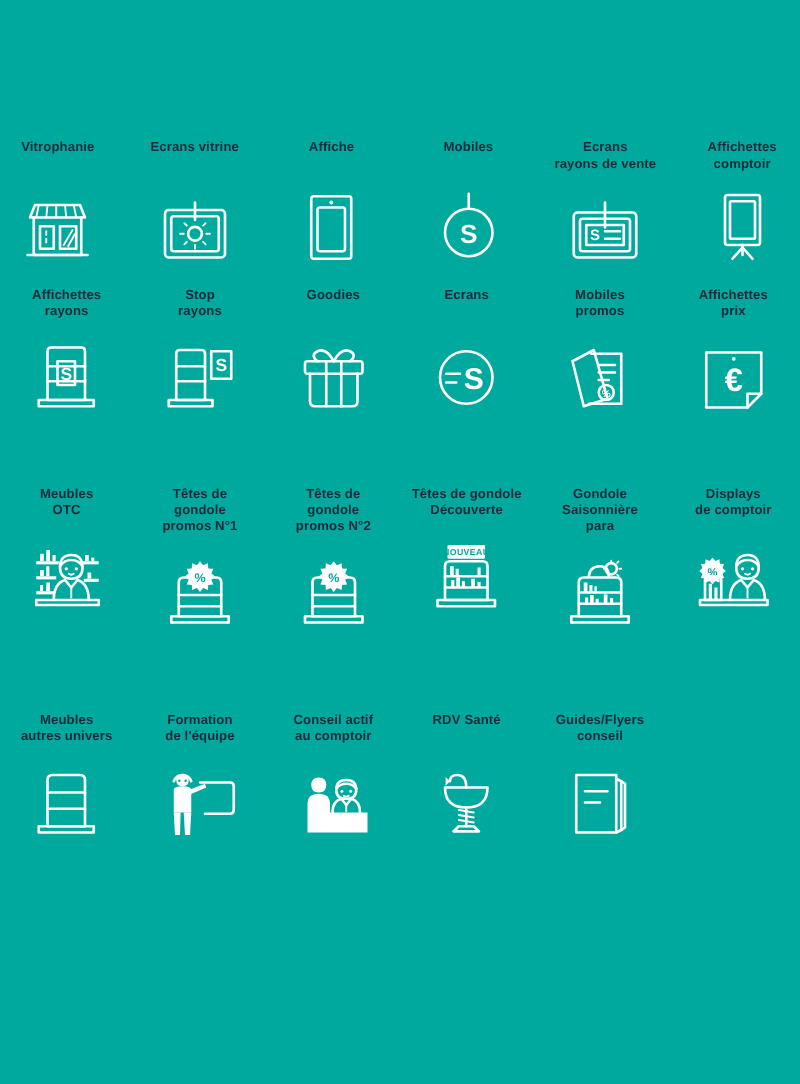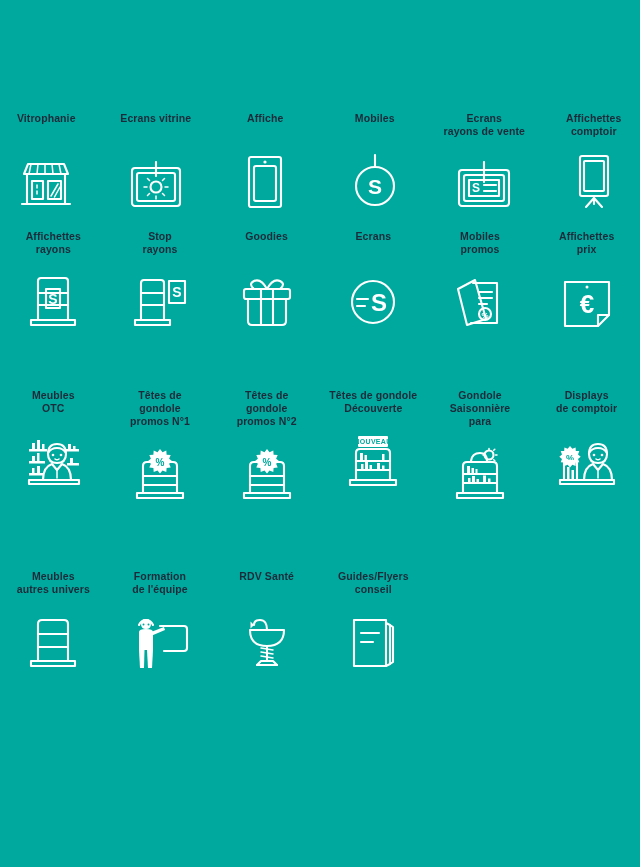--- a/index.html
+++ b/index.html
@@ -414,20 +414,38 @@
           <circle cx="13.5" cy="6.5" r="1" fill="#00a99d"></circle>
           <circle cx="18.5" cy="6.5" r="1" fill="#00a99d"></circle>
           <path class="stf" d="M9 14 Q9 11 16 11 Q23 11 23 14 L23 32 L9 32 Z"></path>
           <path class="stf" d="M9 32 L14.5 32 L14 50 L10 50 Z"></path>
           <path class="stf" d="M17 32 L23 32 L22 50 L18 50 Z"></path>
           <path class="stf" d="M21 14 L34 9 L35 12 L22 17.5 Z"></path>
         </svg>
       </div>
     </div>
 
+    <div class="cell">
+      <div class="cell-label">Conseil actif
+au comptoir</div>
+      <div class="icon-wrap">
+        <svg width="62" height="52" viewBox="0 0 62 52">
+          <path class="stf" d="M13 10 Q13 4 19 4 Q25 4 25 10 Q25 16 19 16 Q13 16 13 10 Z"></path>
+          <path class="stf" d="M10 25 Q10 17 19 17 Q28 17 28 25 L28 48 L10 48 Z"></path>
+          <path class="st" d="M33 14 Q33 6 41 6 Q49 6 49 14 Q49 21 41 21 Q33 21 33 14 Z"></path>
+          <path class="st" d="M33 13 Q36 9 41 9 Q46 9 49 13"></path>
+          <circle class="stf" cx="37.5" cy="15" r="1.2"></circle>
+          <circle class="stf" cx="44.5" cy="15" r="1.2"></circle>
+          <path class="stt" d="M39 18.5 Q41 20 43 18.5"></path>
+          <path class="st" d="M30 32 Q30 23 37 21 L41 26 L45 21 Q52 23 52 32"></path>
+          <path class="stt" d="M41 26 L41 31"></path>
+          <path class="stf" d="M28 32 L58 32 L58 48 L28 48 Z"></path>
+        </svg>
+      </div>
+    </div>
 
     <div class="cell">
       <div class="cell-label">RDV Santé</div>
       <div class="icon-wrap">
         <svg width="50" height="54" viewBox="0 0 50 54">
           <path class="st" d="M8 14 L42 14 Q42 30 25 30 Q8 30 8 14 Z"></path>
           <path class="st" d="M25 14 Q25 4 18 4 Q12 4 12 9"></path>
           <path class="stf" d="M12 9 L8.5 5.5 L8.5 12.5 Z"></path>
           <path class="st" d="M25 30 L25 45"></path>
           <path class="stt" d="M19 32 L31 34 M19 36 L31 38 M19 40 L31 42"></path>

